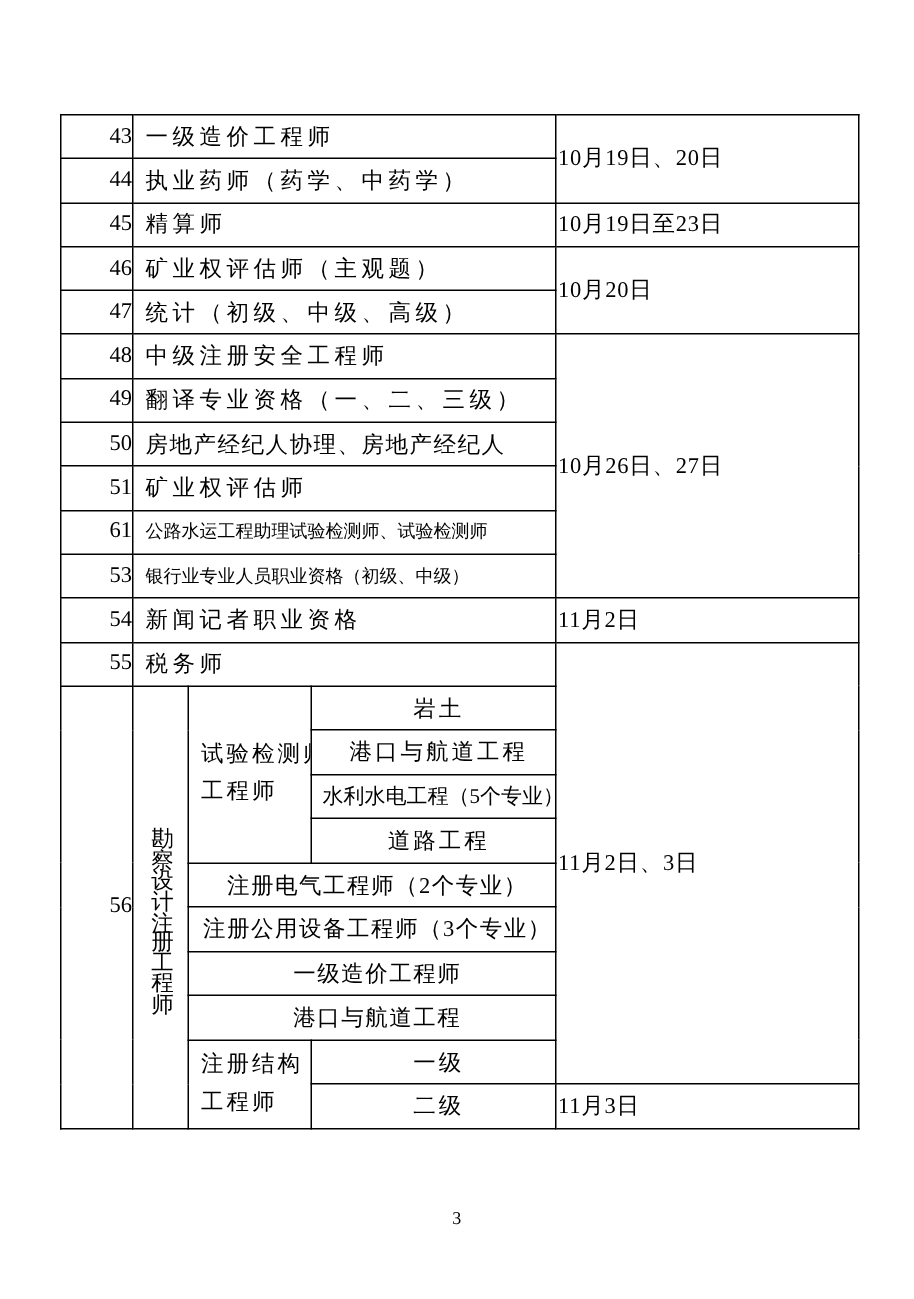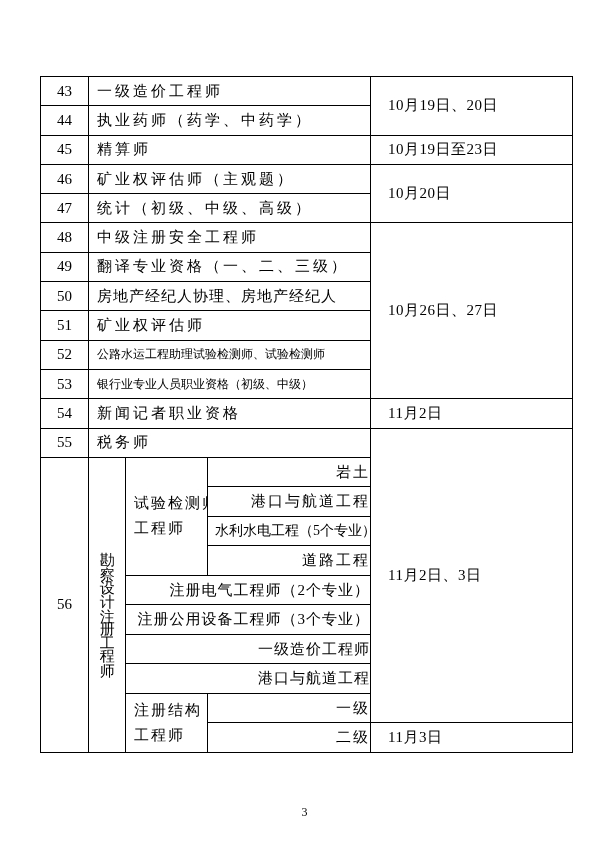--- a/index.html
+++ b/index.html
@@ -11,24 +11,24 @@
   table.schedule {
     position:absolute; left:40px; top:76px; width:532px;
     border-collapse:collapse; table-layout:fixed;
   }
   td {
     border:1px solid #000; font-size:15px; padding:0;
     vertical-align:middle; overflow:hidden;
   }
   tr.r  { height:29.3px; }
   tr.s  { height:29.5px; }
-  .no   { text-align:center; letter-spacing:0; }
+  .no   { text-align:right; letter-spacing:0; }
   .name { text-align:left; padding-left:8px; letter-spacing:3px; white-space:nowrap;margin-left:22px; }
-  .date { text-align:left; padding-left:17px; letter-spacing:0.5px; white-space:nowrap; }
-  .sub  { text-align:right; padding-left:7px; letter-spacing:2px; white-space:nowrap; }
+  .date { text-align:left; padding-left:1px; letter-spacing:0.5px; white-space:nowrap; }
+  .sub  { text-align:center; padding-left:7px; letter-spacing:2px; white-space:nowrap; }
   .ls1    { letter-spacing:1px; }
   .tight  { letter-spacing:0; font-size:12px; }
   .xtight { letter-spacing:0; font-size:14px;font-family:Liberation Serif, serif; }
   .title2 { text-align:left; padding-left:8px; letter-spacing:2px; white-space:nowrap; }
   .title2 div { line-height:25px; }
   .vcell { text-align:center; }
   .vtext {
     display:inline-block; writing-mode:vertical-lr; text-orientation:upright;
     letter-spacing:14px; line-height:1.1; font-size:15px;
   }
@@ -84,21 +84,21 @@
       </tr>
       <tr class="r">
         <td class="no">50</td>
         <td class="name ls1" colspan="3">房地产经纪人协理、房地产经纪人</td>
       </tr>
       <tr class="r">
         <td class="no">51</td>
         <td class="name" colspan="3">矿业权评估师</td>
       </tr>
       <tr class="r">
-        <td class="no">52</td>
+        <td class="no">61</td>
         <td class="name tight" colspan="3">公路水运工程助理试验检测师、试验检测师</td>
       </tr>
       <tr class="r">
         <td class="no">53</td>
         <td class="name tight" colspan="3">银行业专业人员职业资格（初级、中级）</td>
       </tr>
       <tr class="r">
         <td class="no">54</td>
         <td class="name" colspan="3">新闻记者职业资格</td>
         <td class="date">11月2日</td>

